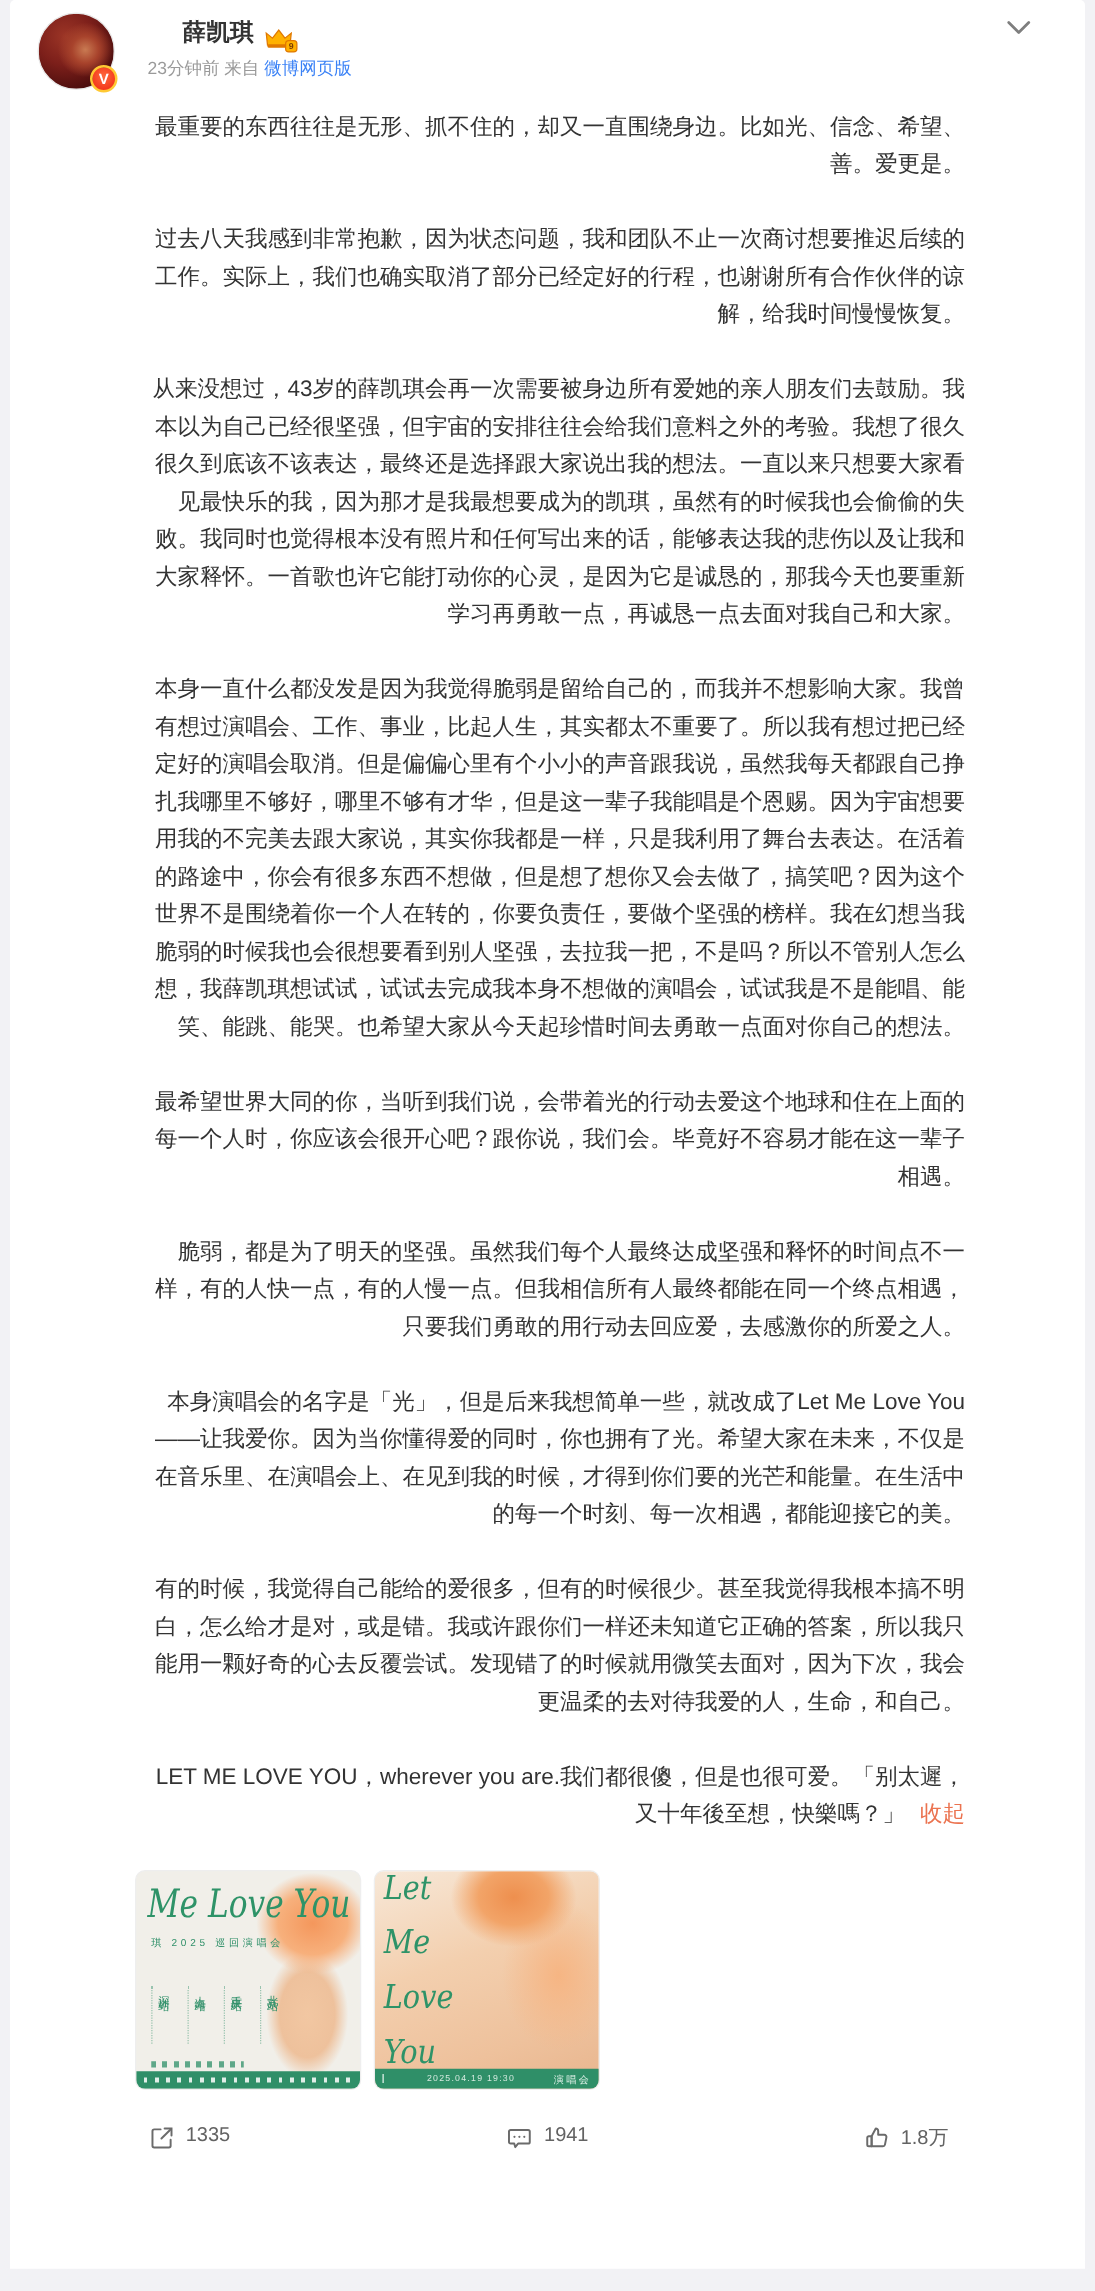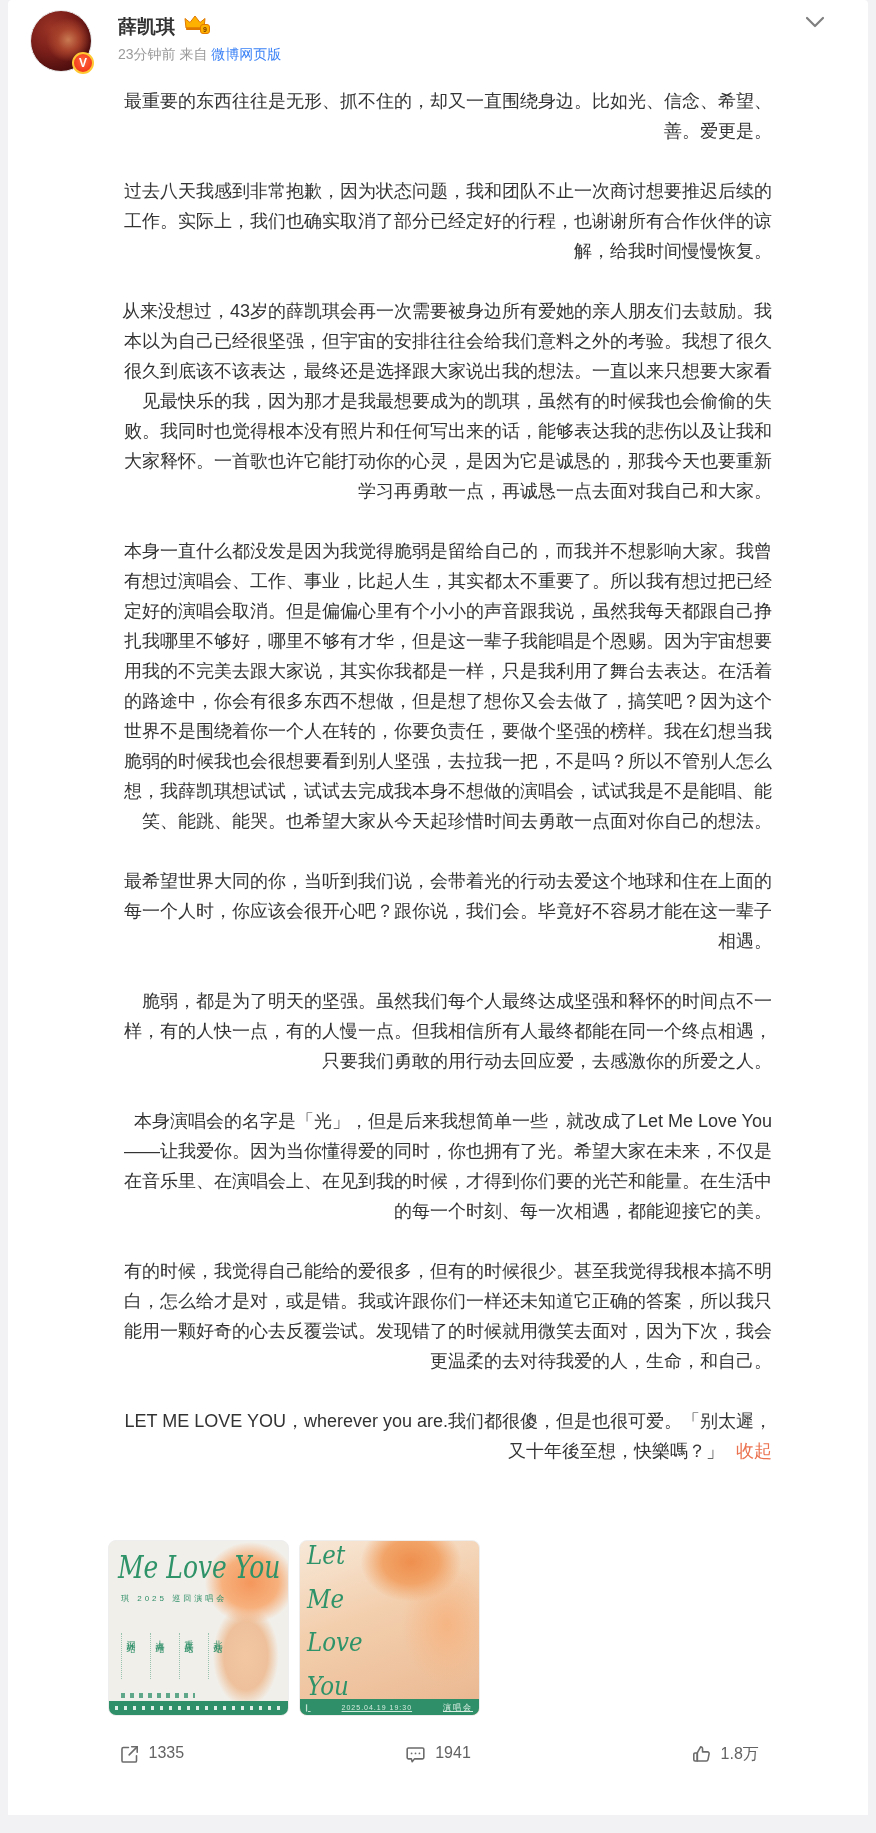--- a/index.html
+++ b/index.html
@@ -29,21 +29,21 @@
     border: 1px solid #e8e8e8;
   }
   .v-badge {
     position: absolute; right: -2px; bottom: -2px;
     width: 22px; height: 22px; border-radius: 50%;
     background: radial-gradient(circle at 50% 40%, #ff6a3c 0%, #f43b1e 70%);
     border: 2px solid #ffc933;
     color: #fff; font-weight: bold; font-size: 12px;
     display: flex; align-items: center; justify-content: center;
   }
-  .name-row { display: flex; align-items: flex-start; gap: 8px; }
+  .name-row { display: flex; align-items: flex-end; gap: 8px; margin-left: 28px; }
   .username { font-size: 19px; font-weight: 600; color: #333; line-height: 26px; }
   .crown-badge { position: relative; width: 24px; height: 18px; display: inline-block; }
   .crown-badge svg { display: block; }
   .crown-num {
     position: absolute; right: -3px; bottom: -2px;
     width: 10px; height: 10px; border-radius: 3px;
     background: #ffb100; border: 1px solid #e07800;
     color: #7a3c00; font-size: 7px; font-weight: bold;
     display: flex; align-items: center; justify-content: center;
   }
@@ -51,21 +51,21 @@
   .meta a { color: #3b82f6; text-decoration: none; }
   .chevron { position: absolute; right: 40px; top: 12px; width: 26px; height: 20px; cursor: pointer; }
   
   .content { padding: 8px 96px 0 100px; font-size: 18px; line-height: 30px; color: #333; }
   .content p { margin-bottom: 30px; text-align: right; }
   .collapse-link { color: #eb7350; text-decoration: none; margin-left: 12px; }
   
   .posters { display: flex; gap: 10px; padding-left: 100px; margin-top: 4px; }
   .poster {
     width: 181px; height: 176px; border-radius: 8px; overflow: hidden;
-    position: relative; cursor: pointer; border: 1px solid #eee; margin-top: 44px;
+    position: relative; cursor: pointer; border: 1px solid #eee;
   }
   .poster-left { background: #f1efe9; }
   .lp-photo {
     position: absolute; right: 0; top: 0; width: 62%; height: 100%;
     background:
       radial-gradient(ellipse 58px 52px at 66% 24%, #f4975c 0%, #f7b07c 48%, rgba(247,176,124,0) 78%),
       radial-gradient(ellipse 40px 62px at 62% 66%, #f2c7a2 0%, #eec19c 55%, rgba(238,193,156,0) 82%);
   }
   .lp-title {
     position: absolute; left: 9px; top: 8px; z-index: 2;
@@ -99,21 +99,21 @@
       radial-gradient(ellipse 70px 55px at 62% 12%, #ee8f4e 0%, #f2a468 40%, rgba(242,164,104,0) 72%),
       radial-gradient(ellipse 60px 80px at 82% 48%, #f6b583 0%, rgba(246,181,131,0) 75%),
       linear-gradient(160deg, #f7e8d8 0%, #f3cfae 40%, #eec19c 75%, #e8b58e 100%);
   }
   .rp-title {
     position: absolute; left: 7px; top: -8px; z-index: 2;
     font-family: "DejaVu Serif", serif; font-style: italic;
     color: #2e9368; font-size: 23px; line-height: 38px;
     transform: scaleY(1.15); transform-origin: top left;
   }
-  .rp-bar { height: 16px; font-size: 7px; color: #e8f5ee; text-decoration: underline; }
+  .rp-bar { height: 16px; font-size: 7px; color: #e8f5ee; }
   .rp-bar .rp-dot { font-size: 6px; opacity: .8; }
   .rp-date { letter-spacing: 1px; opacity: .9; }
   .rp-label { font-size: 8px; letter-spacing: 2px; opacity: .95; }
   
   .actions { display: flex; margin-top: 16px; padding: 12px 0 10px; }
   .action {
     flex: 1; display: flex; align-items: flex-start; justify-content: center;
     gap: 9px; color: #636363; font-size: 16px; cursor: pointer;
   }
   .action svg { display: block; }

